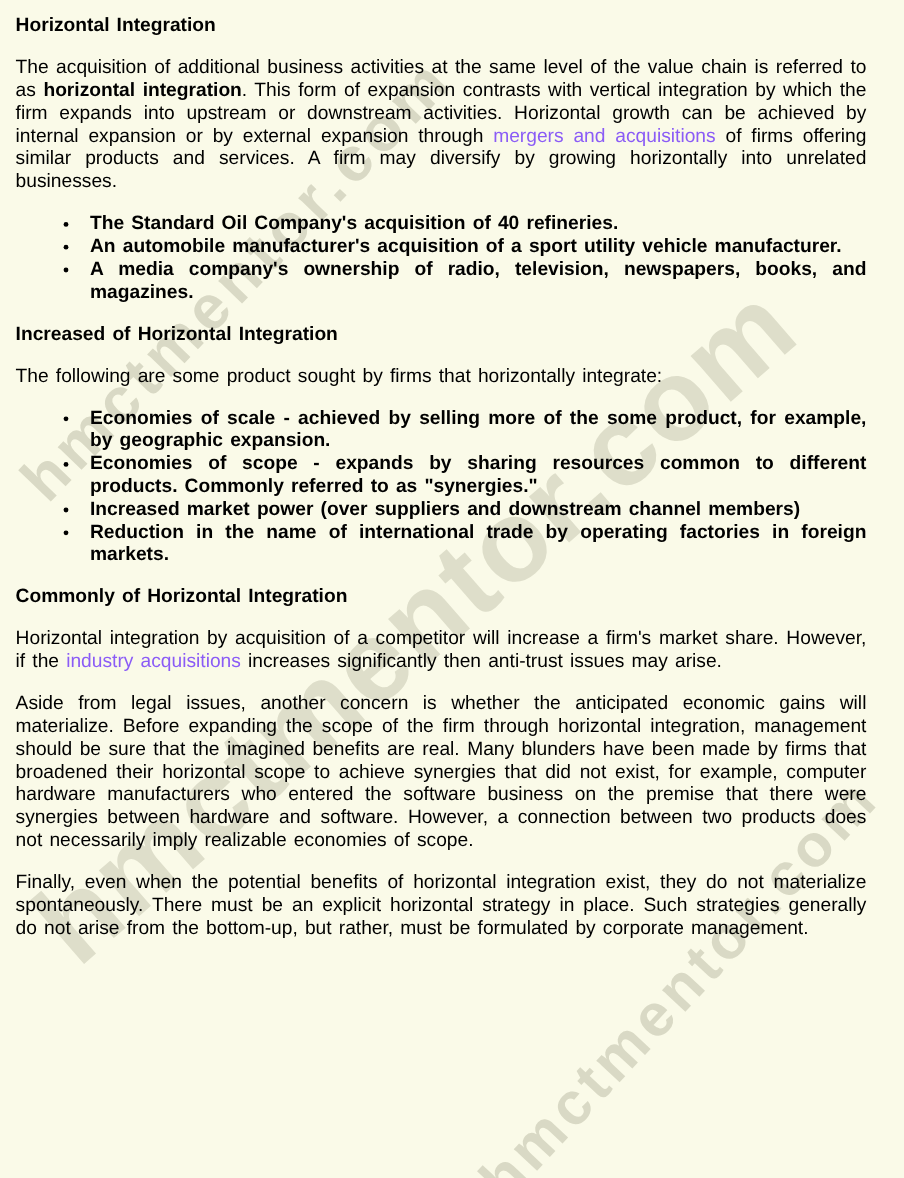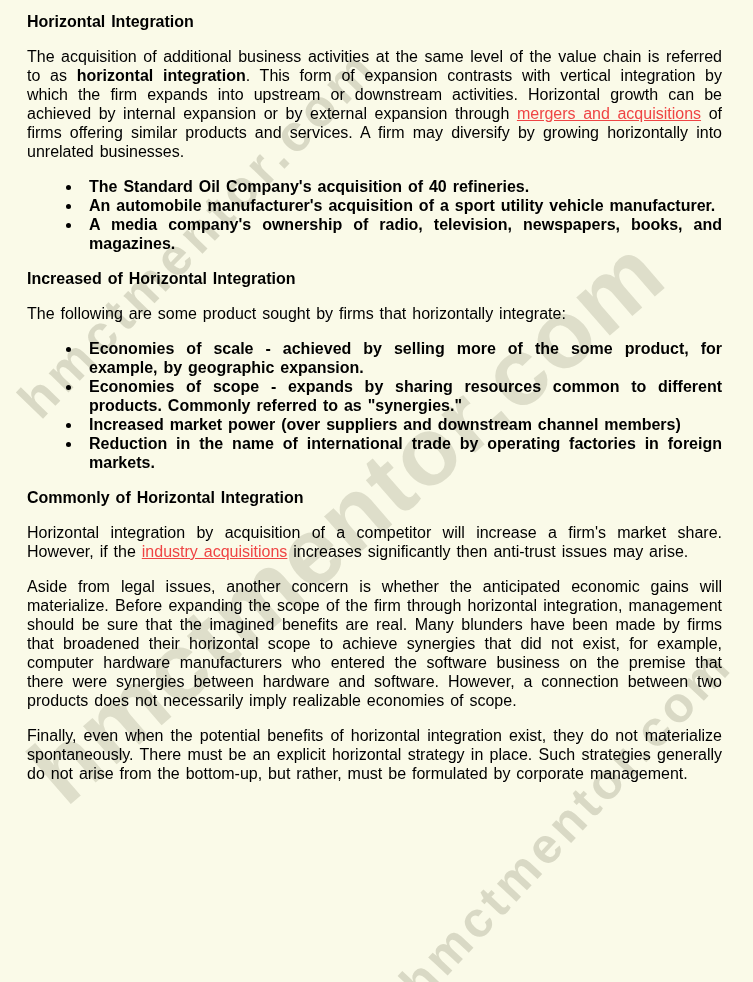--- a/index.html
+++ b/index.html
@@ -40,21 +40,21 @@
   }
   .wm3 {
     left: 388px; top: 972px;
     font-size: 50px;
     letter-spacing: 4px;
     transform: rotate(-47deg);
   }
   .page {
     position: relative;
     z-index: 1;
-    padding: 12px 31px 0 27px;
+    padding: 12px 31px 0 13px;
   }
   .para, .heading {
     font-size: 16px;
     line-height: 19px;
     margin: 16px 0;
     text-align: justify;
     word-spacing: 1.5px;
   }
   .heading {
     font-weight: bold;
@@ -68,22 +68,21 @@
     font-weight: bold;
   }
   ul.bullets li {
     font-size: 16px;
     line-height: 19px;
     text-align: justify;
     word-spacing: 1.5px;
     padding-left: 7px;
   }
   a.doc-link {
-    color: #ef4444;
-    text-decoration: underline;
+    color: #8b5cf6;
     cursor: pointer;
   }
   b { font-weight: bold; }
 </style>
 </head>
 <body>
 
 <div class="watermark-layer">
   <div class="wm wm1">hmctmentor.com</div>
   <div class="wm wm2">hmctmentor.com</div>

